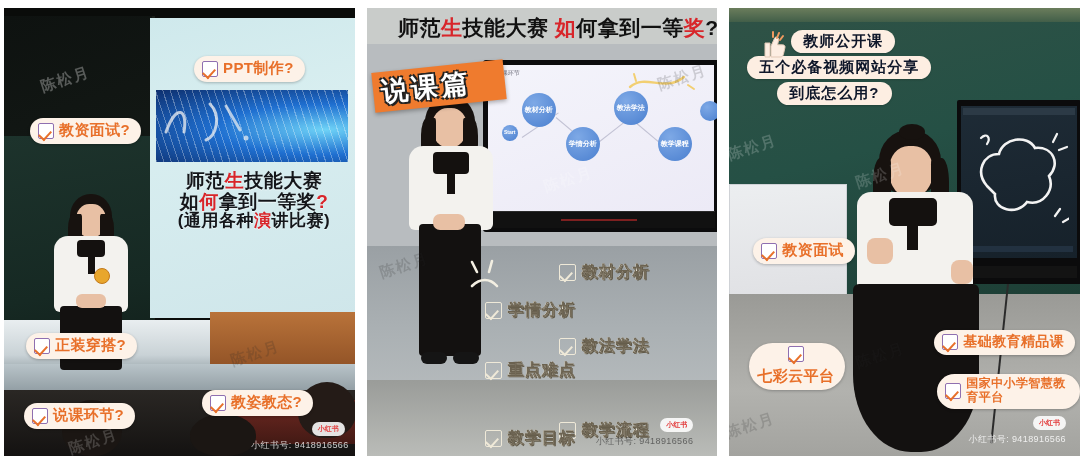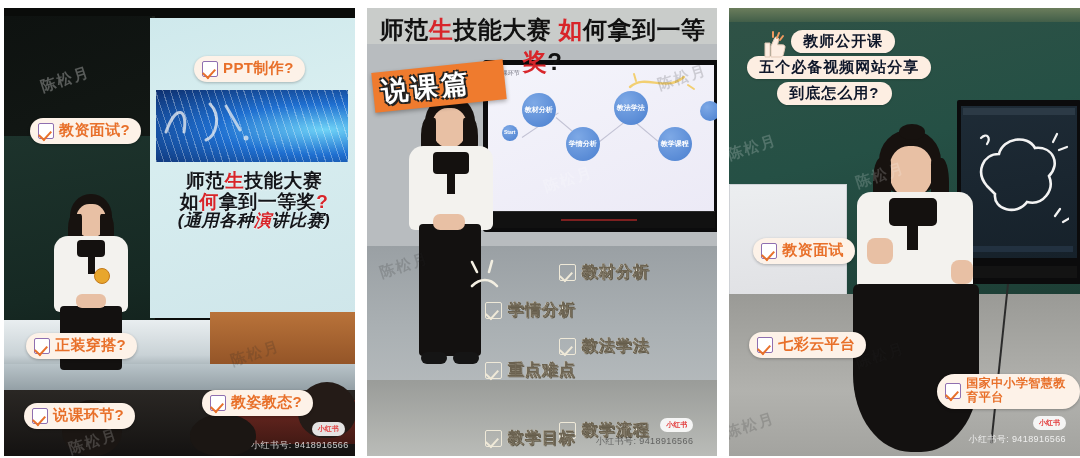--- a/index.html
+++ b/index.html
@@ -28,21 +28,21 @@
              background:linear-gradient(165deg,#cfe9ec 0%,#d8eef0 35%,#cfe6ea 100%);}
   .p1-blue{left:152px;top:82px;width:192px;height:72px;
            background:radial-gradient(ellipse at 88% 55%,#6fd3f7 0%,#1f6fd0 45%,#0d2f6e 100%);}
   .p1-blue::after{content:"";position:absolute;inset:0;
       background:repeating-linear-gradient(72deg,rgba(255,255,255,.30) 0 1px,transparent 1px 7px);}
   .p1-title{left:150px;top:163px;width:200px;text-align:center;
             color:#14161a;font-weight:bold;line-height:1.08;
             font-size:19px;letter-spacing:.5px;
             text-shadow:0 1px 0 rgba(255,255,255,.55);}
   .p1-title .r{color:#d8252a;}
-  .p1-title .l3{font-size:17px;font-style:italic;}
+  .p1-title .l3{font-size:17px;}
   .p1-desk{left:0;top:312px;width:208px;height:50px;
            background:linear-gradient(180deg,#e9eef0 0%,#c9d2d6 70%,#9fabb0 100%);}
   .p1-desk2{left:0;top:356px;width:352px;height:30px;
             background:linear-gradient(180deg,#b9c4c9 0%,#8e9aa0 100%);}
   .p1-wood{left:206px;top:304px;width:146px;height:62px;
            background:linear-gradient(180deg,#b9733a 0%,#8d4f24 100%);}
   .p1-dark{left:0;top:382px;width:352px;height:66px;
            background:linear-gradient(180deg,#2a2724 0%,#141211 100%);}
   .p1-red{left:206px;top:392px;width:146px;height:44px;
           background:linear-gradient(180deg,#7d2a22 0%,#4a1a14 100%);opacity:.85;}
@@ -56,22 +56,22 @@
   .fig .hair{position:absolute;border-radius:48% 48% 40% 40%;background:#17120f;}
   .fig .face{position:absolute;border-radius:46% 46% 52% 52%;background:#e8c0a4;}
   .fig .shirt{position:absolute;background:#f3f2ee;border-radius:14px 14px 6px 6px;}
   .fig .bow{position:absolute;background:#14110f;}
   .fig .skirt{position:absolute;background:#131110;}
   .p1-fig{left:44px;top:186px;width:86px;height:176px;}
 
   
   .p2-bg{inset:0;background:#b8bcbf;}
   .p2-top{left:0;top:0;width:352px;height:36px;background:#c9ccca;}
-  .p2-head{left:0;top:6px;width:352px;text-align:center;
-           font-weight:bold;font-size:24px;color:#111;letter-spacing:.5px;}
+  .p2-head{left:0;top:6px;width:352px;text-align:right;
+           font-weight:bold;font-size:21px;color:#111;letter-spacing:.5px;}
   .p2-head .r{color:#d8252a;}
   .p2-chalk{left:0;top:34px;width:352px;height:204px;
             background:linear-gradient(170deg,#2a4a40 0%,#20must 0%,#1d3b33 55%,#18322b 100%);
             border-bottom:6px solid #a6843e;}
   .p2-tv{left:116px;top:52px;width:236px;height:172px;background:#0c0c0d;
          border-radius:3px;padding:4px;box-sizing:border-box;}
   .p2-ppt{position:absolute;left:5px;top:5px;width:226px;height:146px;
           background:linear-gradient(160deg,#f4f4fb 0%,#eceaf6 100%);}
   .p2-ppt .mini{position:absolute;border-radius:50%;
         background:radial-gradient(circle at 35% 30%,#7ea9e6,#4a7fcf);
@@ -393,23 +393,27 @@
         </div>
       <div class="p3-line" style="margin-left:30px;">
           <span class="t">到底怎么用?</span>
         </div>
     </div>
 
     <div class="pill" style="left:24px;top:230px;">
       <span class="cbx"></span>
       <span class="t">教资面试</span>
     </div>
-    <div class="pill" style="left:20px;top:324px;">
+    <div class="pill" style="left:20px;top:335px;flex-direction:column;">
       <span class="cbx"></span>
       <span class="t">七彩云平台</span>
+    </div>
+    <div class="pill" style="left:205px;top:322px;">
+      <span class="cbx"></span>
+      <span class="t" style="font-size:14px;">基础教育精品课</span>
     </div>
     <div class="pill" style="left:208px;top:366px;border-radius:22px;max-width:128px;white-space:normal;">
       <span class="cbx"></span>
       <span class="t" style="font-size:12px;line-height:1.15;display:inline-block;">国家中小学智慧教育平台</span>
     </div>
 
     <div class="badge" style="right:14px;bottom:26px;">小红书</div>
     <div class="footer" style="right:14px;bottom:10px;color:rgba(255,255,255,.82);">小红书号: 9418916566</div>
   </div>
 

